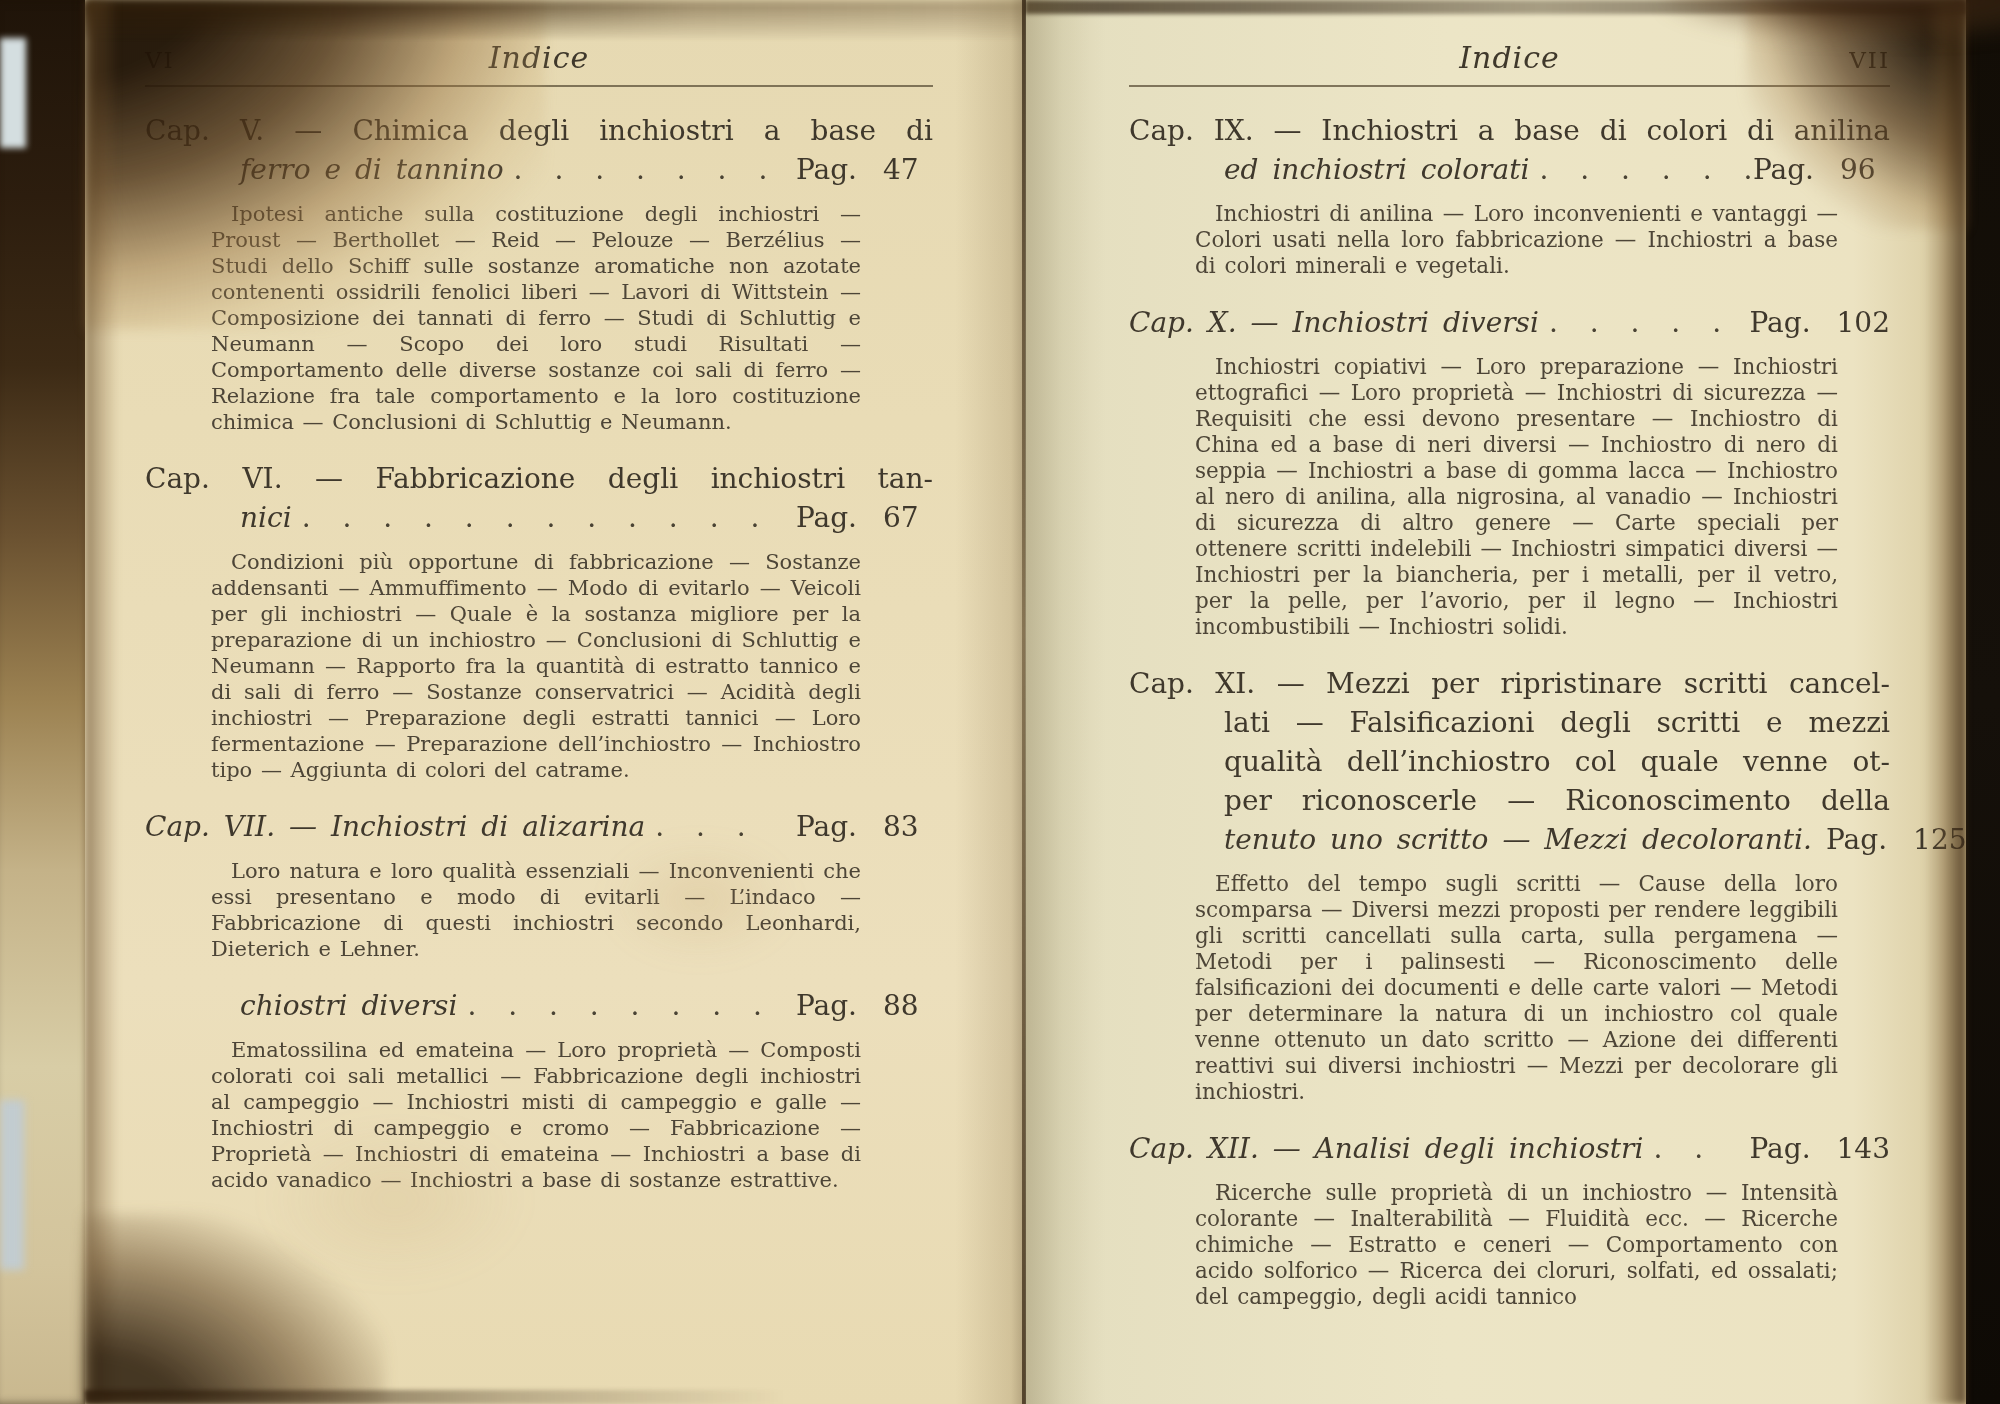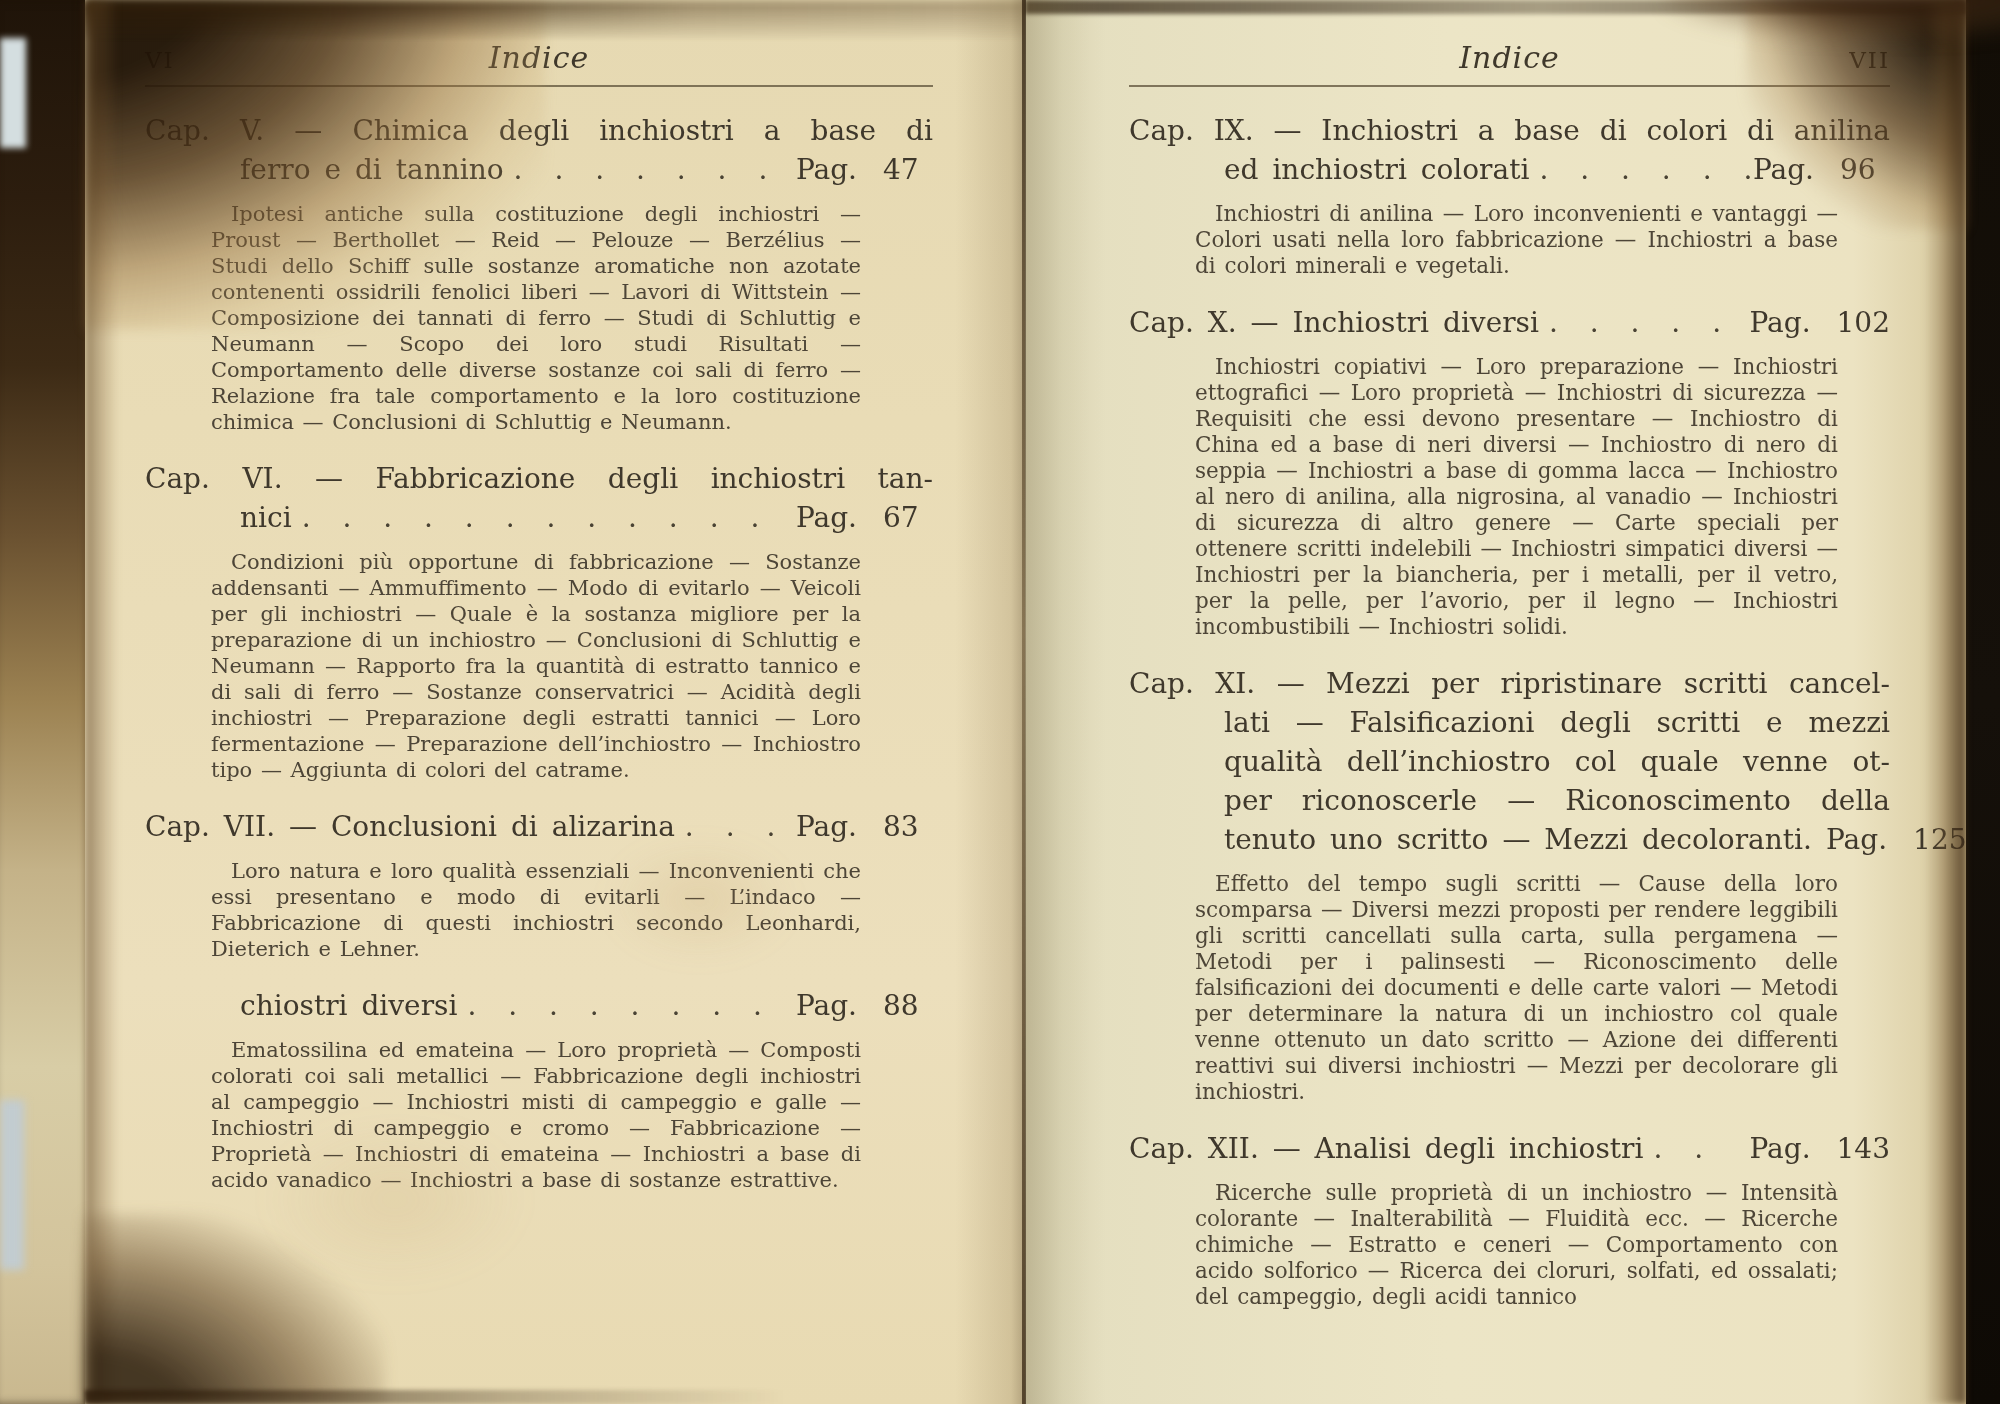--- a/index.html
+++ b/index.html
@@ -123,21 +123,21 @@
   .hspacer{width:90px;}
 
   .entries{margin-top:24px;}
   .entry{margin-bottom:24px;}
   .hline{
     font-size:28px;line-height:39px;color:#3f382c;word-spacing:5px;
   }
   .hline.justify{text-align:justify;text-align-last:justify;}
   .hline.cont{margin-left:95px;}
   .h-last{display:flex;align-items:baseline;}
-  .ht{flex:0 0 auto;}
+  .ht{flex:0 0 auto;font-style:italic;}
   .leader{
     flex:1 1 auto;overflow:hidden;white-space:nowrap;
     padding:0 10px;letter-spacing:9px;color:#4a4334;
   }
   .pagl{flex:0 0 auto;}
   .pagl-inline{flex:0 0 auto;margin-left:14px;}
   .leader.empty{padding:0;}
   .pnum{flex:0 0 auto;margin-left:26px;min-width:50px;text-align:left;}
   .desc{
     margin:12px 72px 0 66px;
@@ -180,21 +180,21 @@
           <span class="ht">nici</span>
           <span class="leader">. . . . . . . . . . . .</span>
           <span class="pagl">Pag.</span>
           <span class="pnum">67</span>
         </div>
         <p class="desc">Condizioni più opportune di fabbricazione — Sostanze addensanti — Ammuffimento — Modo di evitarlo — Veicoli per gli inchiostri — Quale è la sostanza migliore per la preparazione di un inchiostro — Conclusioni di Schluttig e Neumann — Rapporto fra la quantità di estratto tannico e di sali di ferro — Sostanze conservatrici — Acidità degli inchiostri — Preparazione degli estratti tannici — Loro fermentazione — Preparazione dell’inchiostro — Inchiostro tipo — Aggiunta di colori del catrame.</p>
       </section>
 
       <section class="entry">
         <div class="hline h-last">
-          <span class="ht">Cap. VII. — Conclusioni di alizarina</span>
+          <span class="ht">Cap. VII. — Inchiostri di alizarina</span>
           <span class="leader">. . .</span>
           <span class="pagl">Pag.</span>
           <span class="pnum">83</span>
         </div>
         <p class="desc">Loro natura e loro qualità essenziali — Inconvenienti che essi presentano e modo di evitarli — L’indaco — Fabbricazione di questi inchiostri secondo Leonhardi, Dieterich e Lehner.</p>
       </section>
 
       <section class="entry">
         <div class="hline cont h-last">
           <span class="ht">chiostri diversi</span>

